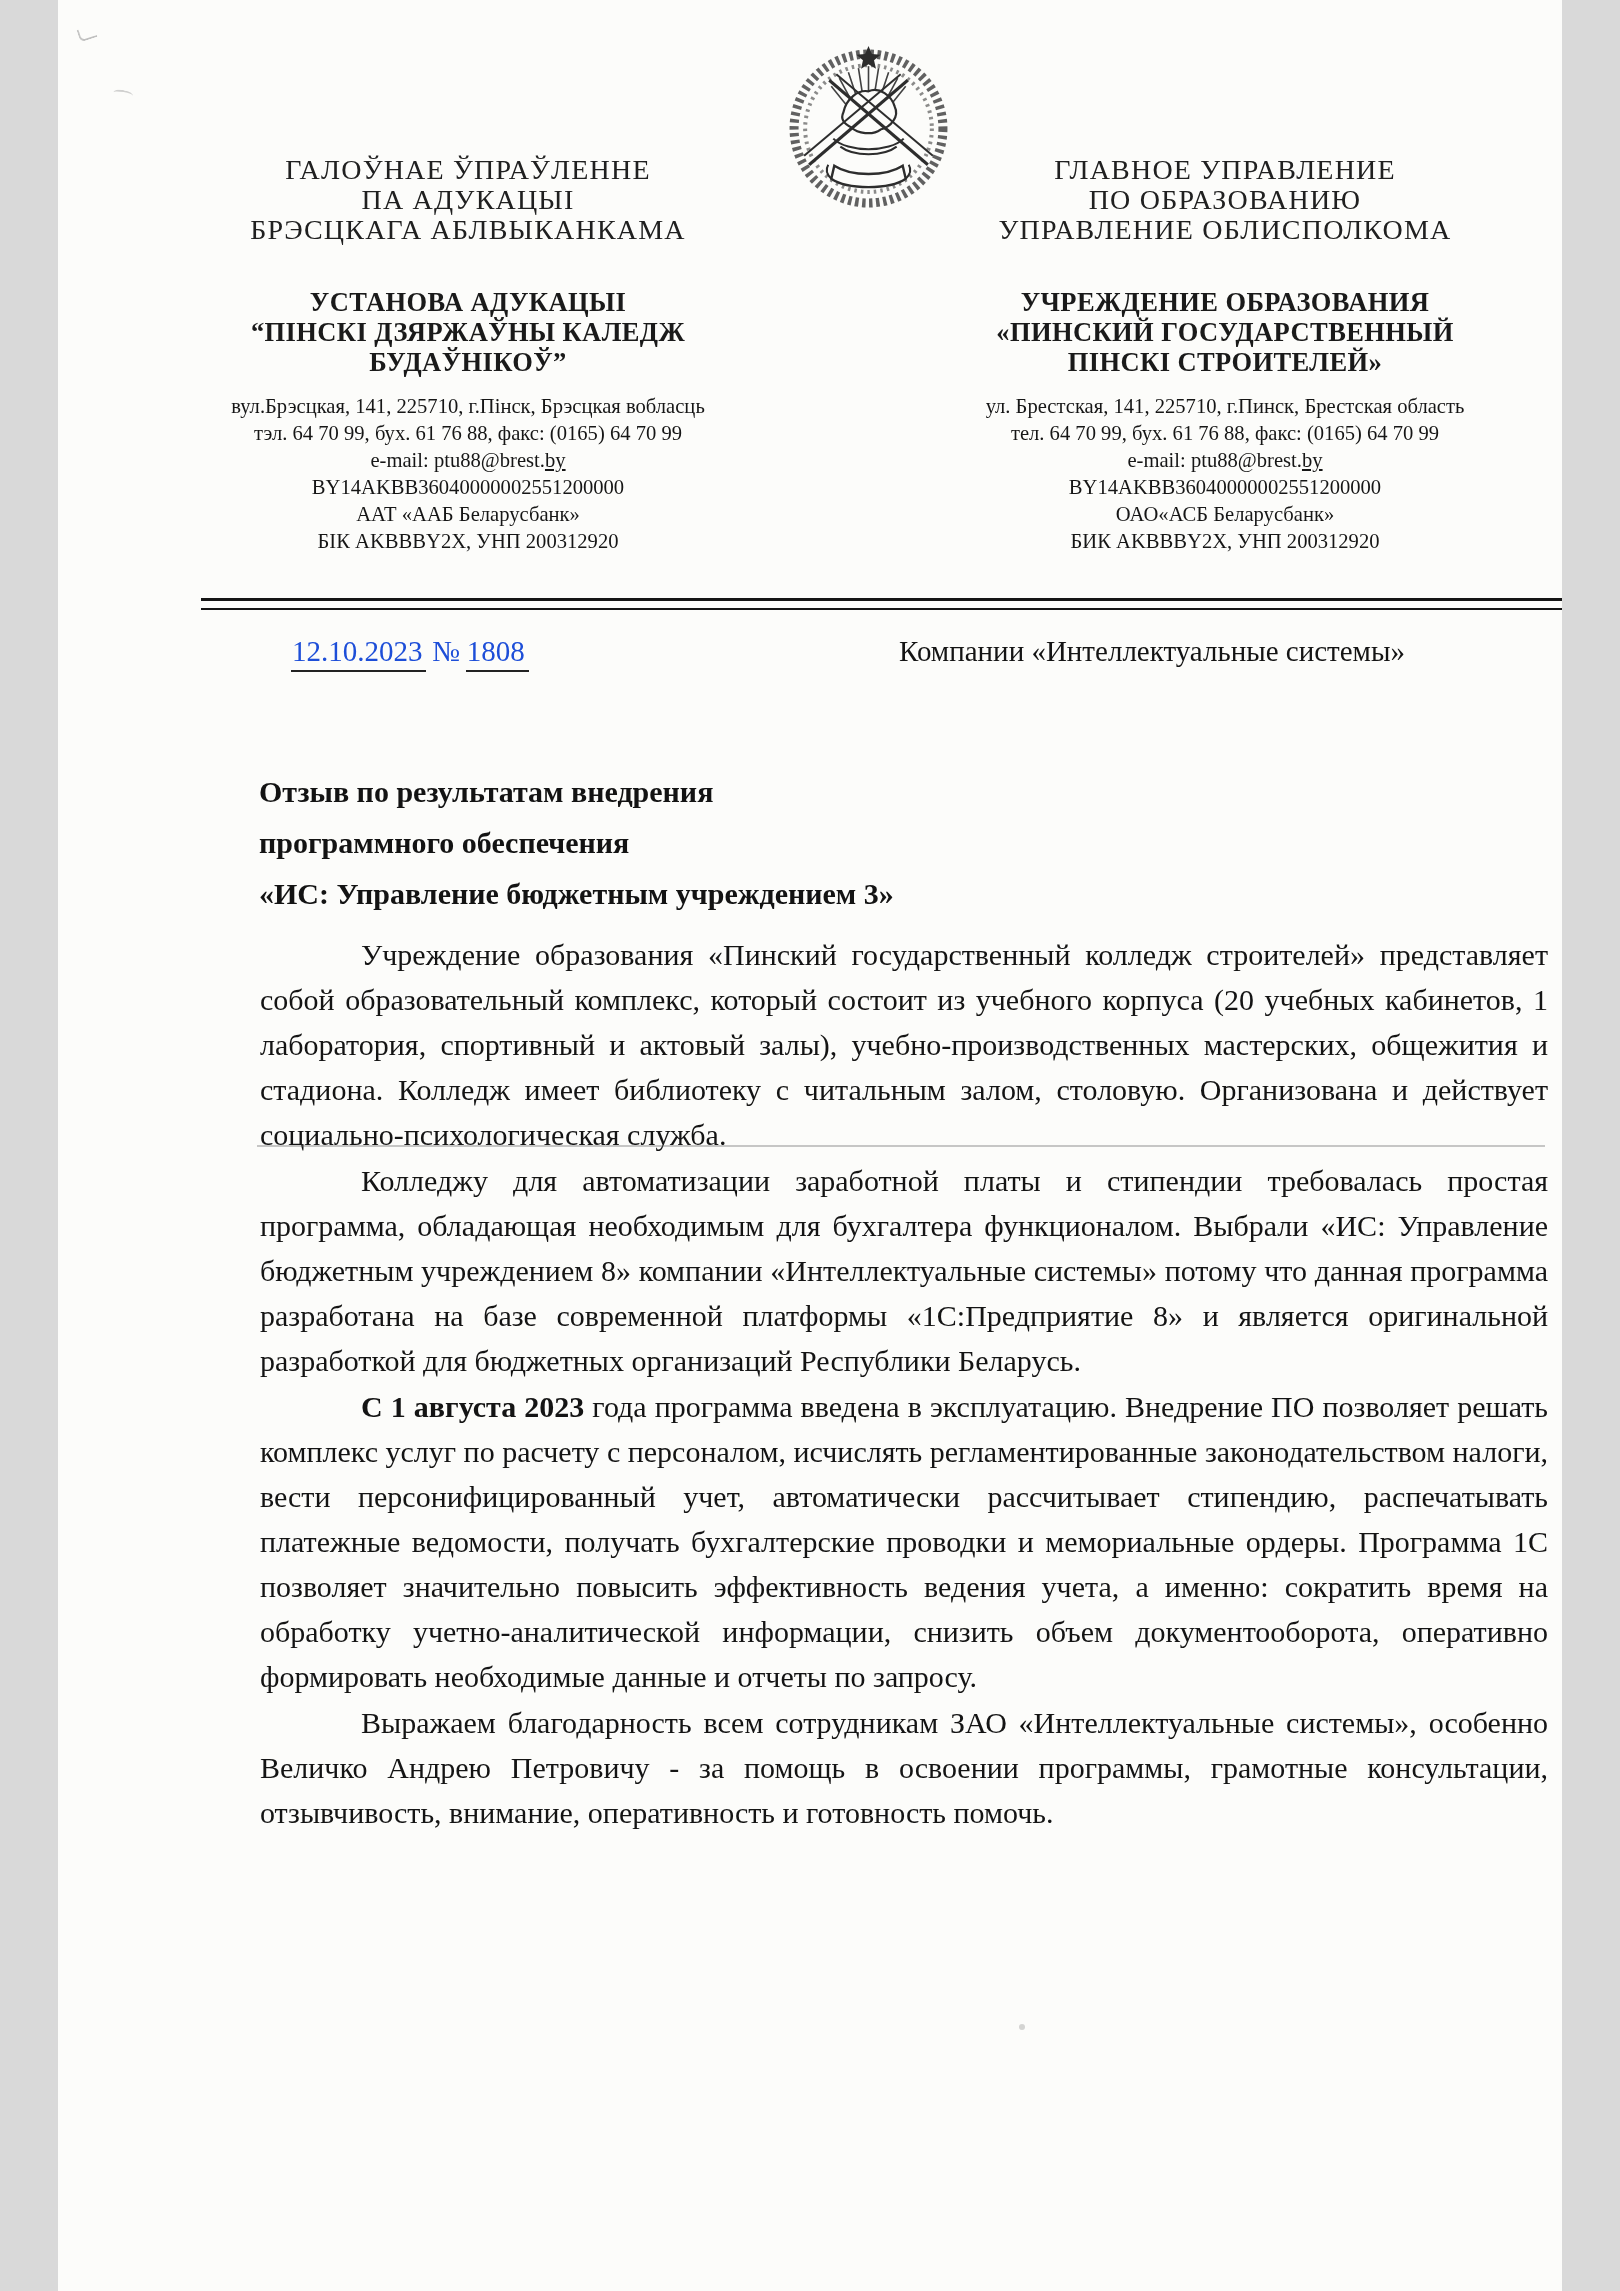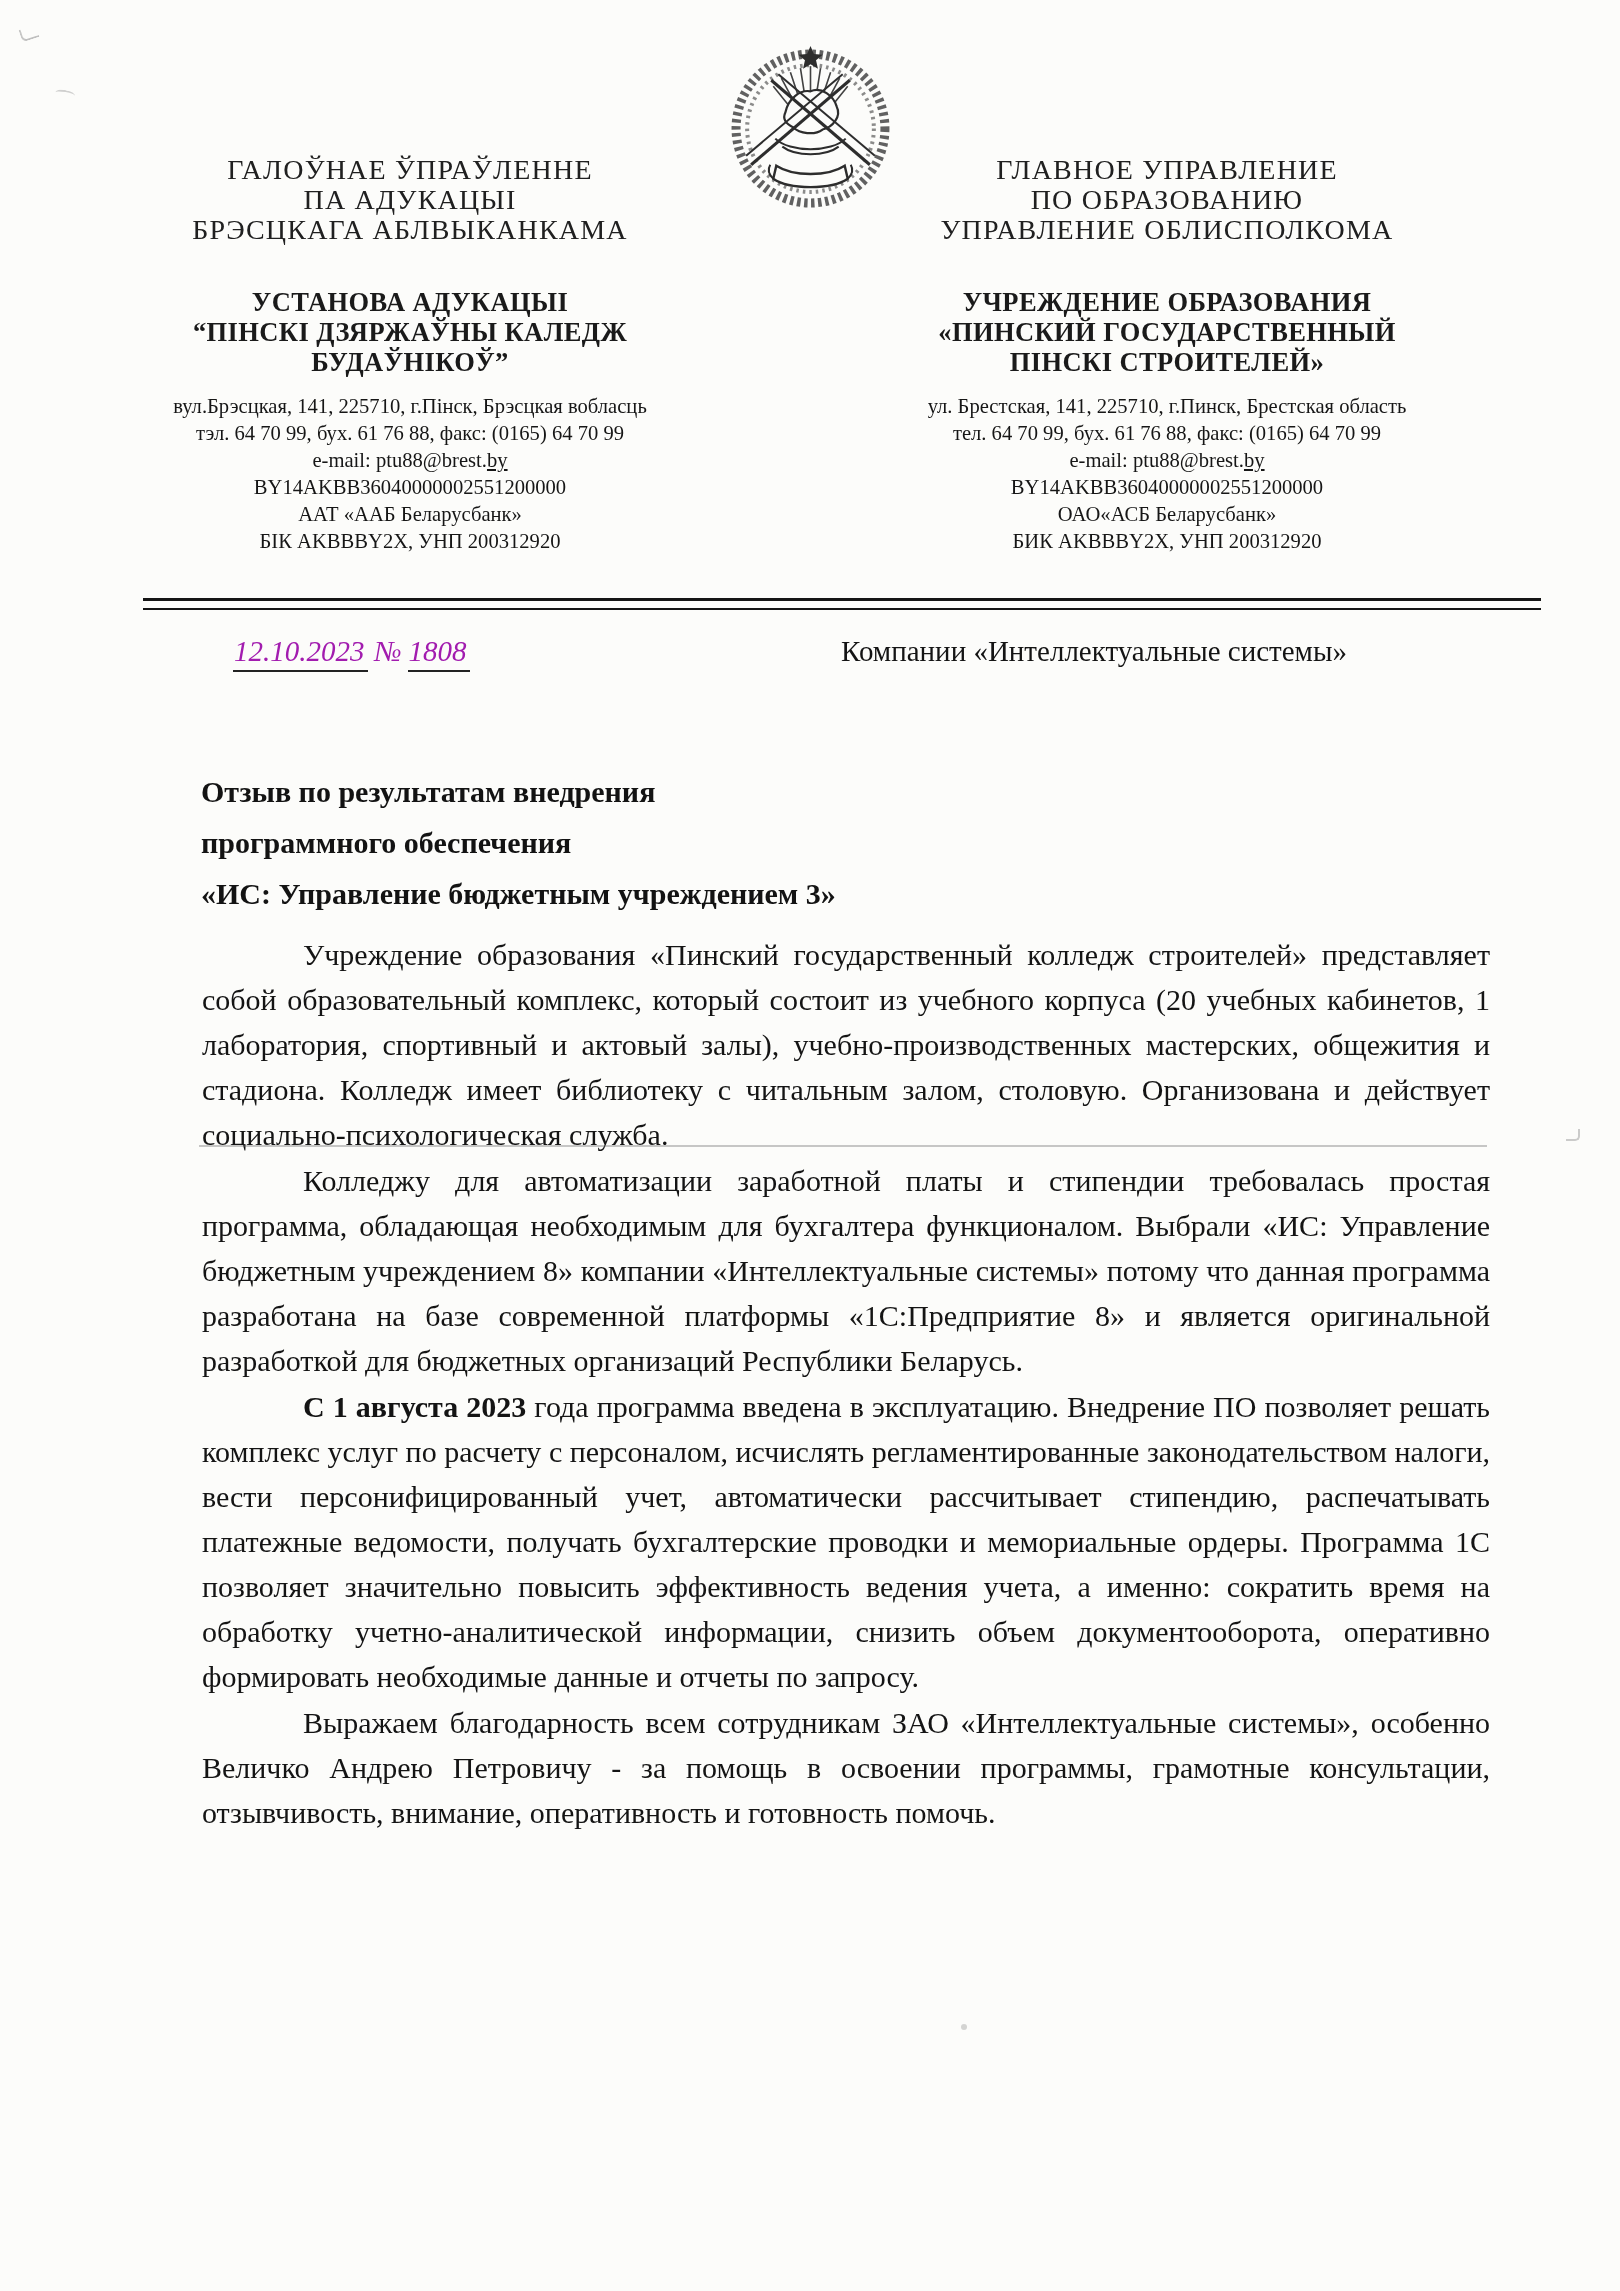--- a/index.html
+++ b/index.html
@@ -1,18 +1,18 @@
 <!DOCTYPE html>
 <html lang="ru"><head>
 <meta charset="utf-8">
 <style>
   html,body{margin:0;padding:0;background:#d9d9d9;}
   .page{
     position:relative;
-    width:1620px;height:2292px;
+    width:1504px;height:2292px;
     margin:0 auto;
     background:#fcfcfa;
     font-family:"Liberation Serif","DejaVu Serif",serif;
     color:#1b1b1b;
     overflow:hidden;
   }
   
   .emblem{position:absolute;left:725px;top:37px;width:171px;height:173px;}
   .col{position:absolute;text-align:center;}
   .col-left{left:116px;width:588px;}
@@ -21,21 +21,21 @@
   .institution{top:287px;font-size:26.5px;line-height:30px;font-weight:bold;letter-spacing:0.4px;color:#1a1a1a;}
   .details{top:393px;font-size:20.6px;line-height:27px;color:#161616;}
   .details div{white-space:nowrap;}
   .u{ text-decoration:underline; }
   
   .rule{
     position:absolute;left:143px;top:598px;width:1398px;height:6.9px;
     border-top:3.9px solid #151515;border-bottom:2.9px solid #151515;
   }
   
-  .ref-date{position:absolute;left:233px;top:635px;font-size:29px;color:#a21caf;font-style:italic;}
+  .ref-date{position:absolute;left:233px;top:635px;font-size:29px;color:#1d4ed8;}
   .ref-date .underlined{border-bottom:2px solid #222;padding:0 3.9px 2px 1px;display:inline-block;}
   .ref-date .nosign{padding:0 5.9px;}
   .addressee{position:absolute;left:841px;top:635px;font-size:29px;color:#141414;white-space:nowrap;}
   
   .title{position:absolute;left:201px;top:766px;width:941px;font-size:30px;line-height:51px;font-weight:bold;color:#131313;}
   
   .body-block{position:absolute;left:201px;top:931px;width:1290px;font-size:30px;line-height:45px;text-align:justify;color:#141414;}
   .body-block p{margin:1px;text-indent:101px;}
   
   .artifact{position:absolute;pointer-events:none;}

